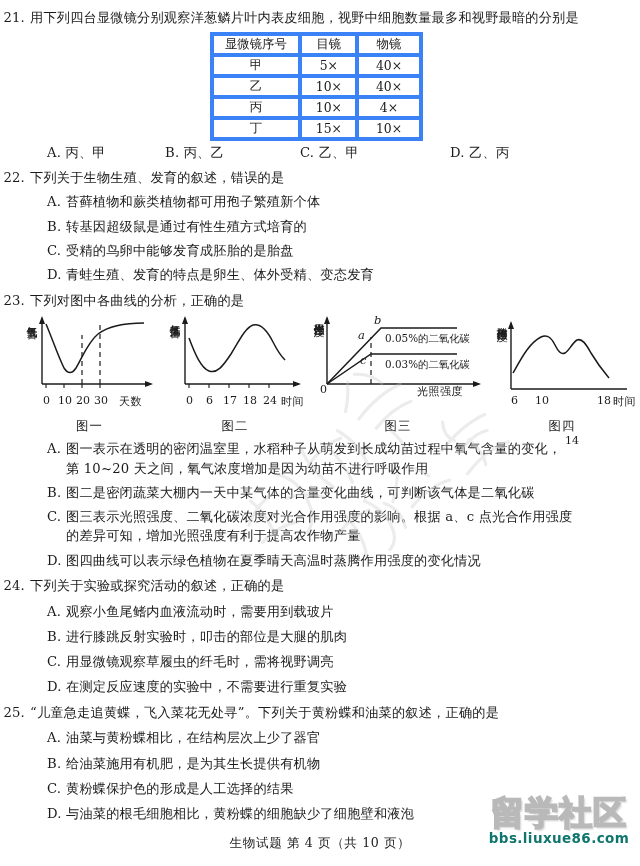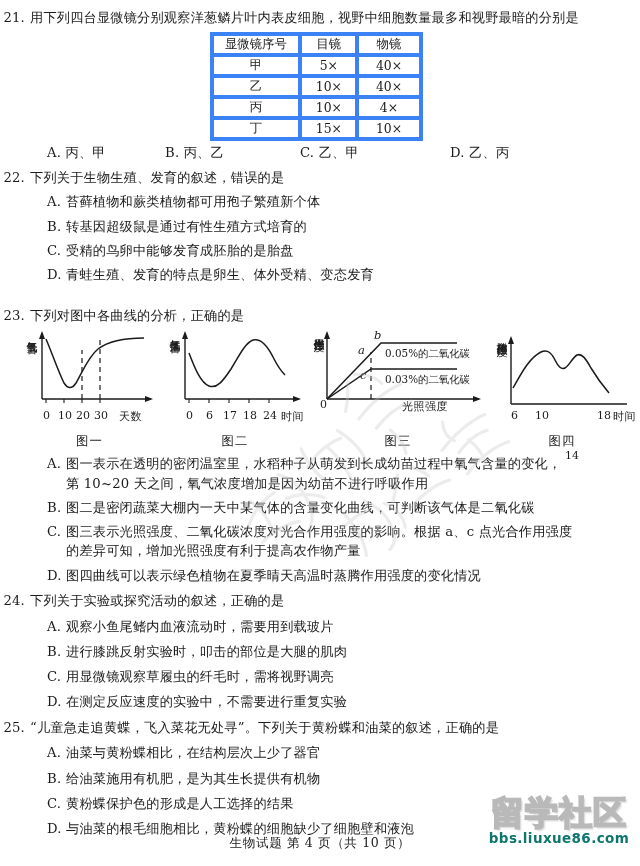--- a/index.html
+++ b/index.html
@@ -309,21 +309,21 @@
     </div>
     <div class="opt-row" style="margin-top:5px;">
       <span class="opt-letter">C.</span>
       <span class="opt-text">受精的鸟卵中能够发育成胚胎的是胎盘</span>
     </div>
     <div class="opt-row" style="margin-top:5px;">
       <span class="opt-letter">D.</span>
       <span class="opt-text">青蛙生殖、发育的特点是卵生、体外受精、变态发育</span>
     </div>
 
-    <div class="q-row" style="margin-top:22px;">
+    <div class="q-row" style="margin-top:7px;">
       <div class="q-num">23.</div>
       <div class="q-stem">下列对图中各曲线的分析，正确的是</div>
     </div>
 
     <div class="figures">
 
       <div class="fig" style="width:143px;">
         <svg width="143" height="86" viewBox="0 0 143 86" xmlns="http://www.w3.org/2000/svg">
 
           <path d="M24 6 L24 72" stroke="#1b1b1b" stroke-width="1.4" fill="none"></path>
@@ -382,21 +382,21 @@
 
           <path d="M62 72 L62 25" stroke="#1b1b1b" stroke-width="1.2" fill="none" stroke-dasharray="5,4"></path>
         </svg>
         <span class="vlabel" style="left:1px; top:2px;">光合作用强度</span>
         <span class="ticklbl" style="left:11px; top:71px;">0</span>
         <span class="ptlbl" style="left:65px; top:1px;">b</span>
         <span class="ptlbl" style="left:49px; top:16px;">a</span>
         <span class="ptlbl" style="left:51px; top:41px;">c</span>
         <span class="co2lbl" style="left:76px; top:20px;">0.05%的二氧化碳</span>
         <span class="co2lbl" style="left:76px; top:46px;">0.03%的二氧化碳</span>
-        <span class="hlabel" style="left:93px; top:72px;">光照强度</span>
+        <span class="hlabel" style="left:108px; top:72px;">光照强度</span>
         <div class="fig-cap" style="margin-top:16px;">图三</div>
       </div>
 
       <div class="fig" style="width:150px;">
         <svg width="150" height="86" viewBox="0 0 150 86" xmlns="http://www.w3.org/2000/svg">
           <path d="M24 6 L24 72" stroke="#1b1b1b" stroke-width="1.4" fill="none"></path>
           <path d="M21 12 L24 4 L27 12 Z" fill="#1b1b1b"></path>
           <path d="M24 72 L140 72" stroke="#1b1b1b" stroke-width="1.4" fill="none"></path>
 
           <path d="M26 56 C34 42 42 26 54 20 C60 17 64 20 68 28

